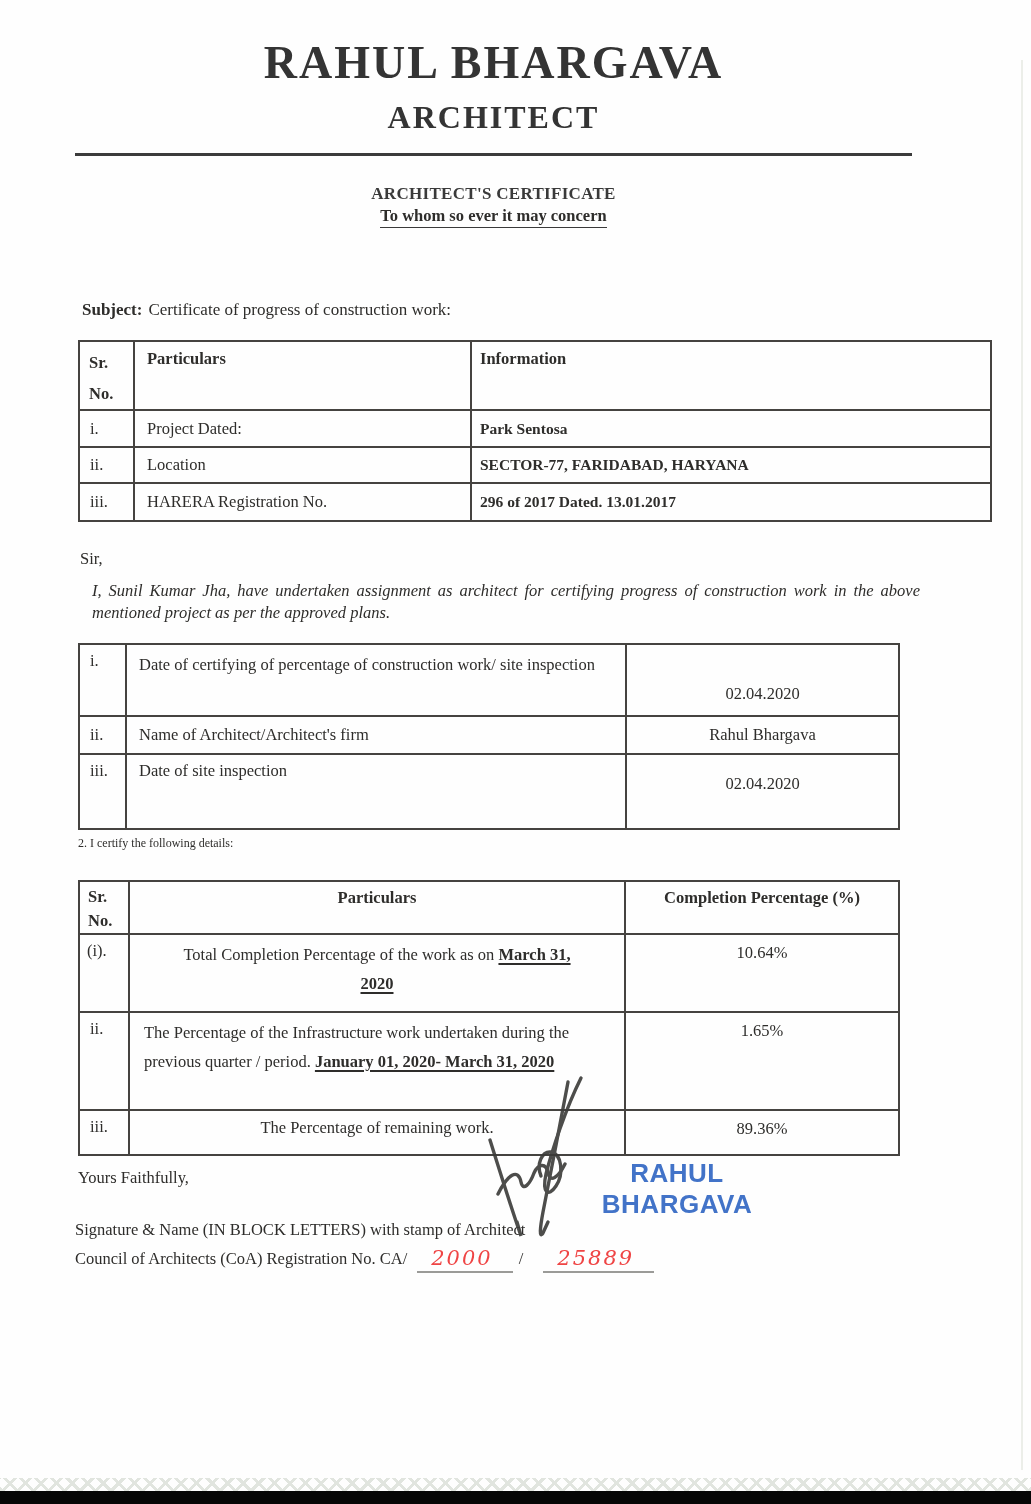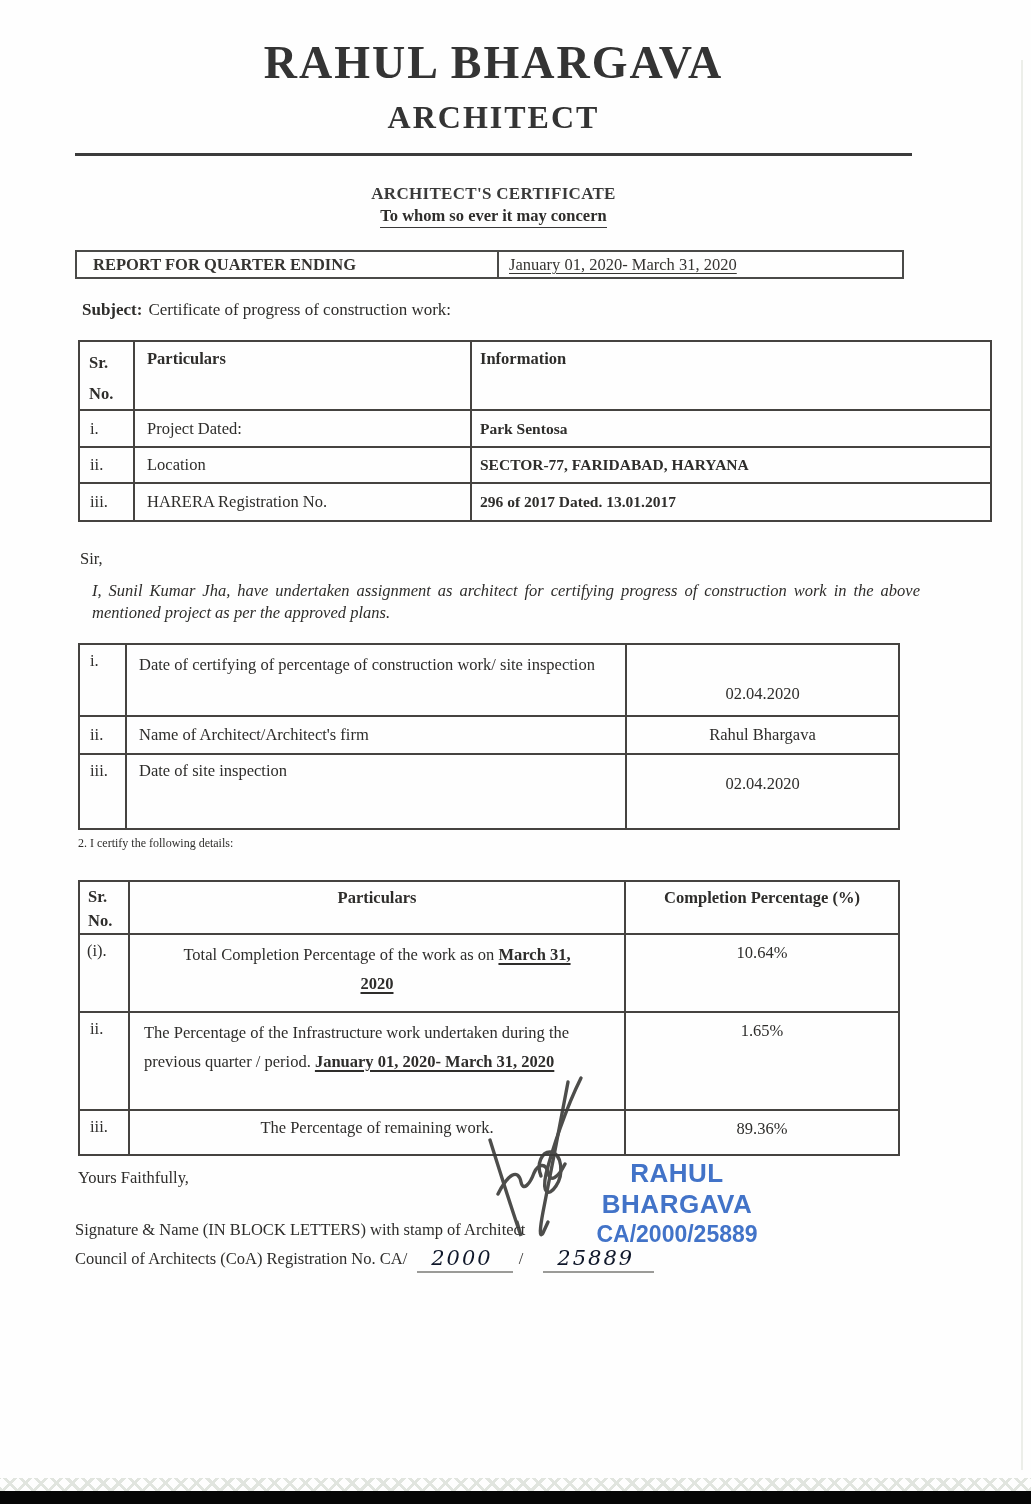--- a/index.html
+++ b/index.html
@@ -52,21 +52,21 @@
   .stamp{top:1158px;left:552px;width:250px;text-align:center;color:#4273c8;
          font-family:"Liberation Sans","DejaVu Sans",sans-serif;font-weight:bold;z-index:4;}
   .stamp .l1{font-size:26px;letter-spacing:.5px;}
   .stamp .l2{font-size:23px;margin-top:1px;}
   .sig{top:1072px;left:468px;z-index:5;}
 
   .sigline{top:1220px;left:75px;font-size:16.5px;white-space:nowrap;}
   .coaline{top:1245px;left:75px;font-size:16.5px;white-space:nowrap;}
   .validline{top:1271px;left:75px;font-size:16.5px;white-space:nowrap;}
   .hw{display:inline-block;font-family:"DejaVu Serif",serif;font-style:italic;font-size:21px;
-      color:#0f172a;letter-spacing:2px;border-bottom:2px solid #9b9b98;
+      color:#ef4444;letter-spacing:2px;border-bottom:2px solid #9b9b98;
       padding:0 20px 1px 14px;margin-left:10px;transform:translateY(1px);}
   .slash{margin:0 10px 0 6px;}
 
   
   .edgeline{top:60px;left:1021px;width:2px;height:1410px;background:#eceee9;}
   .zigzag{top:1478px;left:0;width:1031px;height:13px;
           background:
             repeating-linear-gradient(45deg,#e1e5df 0 3px,transparent 3px 11px),
             repeating-linear-gradient(-45deg,#e1e5df 0 3px,transparent 3px 11px);}
   .blackbar{top:1491px;left:0;width:1031px;height:13px;background:#060606;}
@@ -78,25 +78,20 @@
 
   <div class="abs title1 center">RAHUL BHARGAVA</div>
   <div class="abs title2 center">ARCHITECT</div>
   <div class="abs rule"></div>
 
   <div class="abs certsubwrap center">
     <span class="certsub">To whom so ever it may concern</span>
   </div>
   <div class="abs certhead center">ARCHITECT'S CERTIFICATE</div>
 
-  <div class="abs reportbox">
-    <div class="reportdivider"></div>
-    <div class="reportlabel">REPORT FOR QUARTER ENDING</div>
-    <div class="reportvalue">January 01, 2020- March 31, 2020</div>
-  </div>
 
   <div class="abs subject">
     <span class="lab">Subject:</span><span>Certificate of progress of construction work:</span>
   </div>
 
   <table class="abs t1">
     <colgroup>
         <col style="width:55px">
         <col style="width:337px">
         <col style="width:520px">
@@ -202,21 +197,20 @@
     <g fill="none" stroke="#3a3a38" stroke-width="3.4" stroke-linecap="round" opacity="0.9">
       <path d="M 113 6 C 98 36, 84 78, 78 102 C 74 120, 80 126, 88 114 C 96 102, 94 82, 83 80 C 74 79, 68 92, 73 104"></path>
       <path d="M 100 10 C 93 48, 82 104, 75 140 C 72 156, 71 167, 75 161 L 80 150"></path>
       <path d="M 22 68 C 32 100, 44 138, 53 164 L 49 150"></path>
       <path d="M 30 122 C 40 102, 50 96, 53 110 C 55 120, 62 112, 66 101 C 70 92, 78 90, 80 101 C 82 111, 90 106, 97 92"></path>
     </g>
   </svg>
 
   <div class="abs stamp">
     <div class="l1">RAHUL BHARGAVA</div>
-    <div class="l2">CA/2000/25889</div>
   </div>
 
   <div class="abs sigline">Signature &amp; Name (IN BLOCK LETTERS) with stamp of Architect</div>
 
   <div class="abs coaline">
     <span>Council of Architects (CoA) Registration No. CA/</span><span class="hw">2000</span><span class="slash">/</span><span class="hw">25889</span>
   </div>
 
 
   <div class="abs edgeline"></div>

